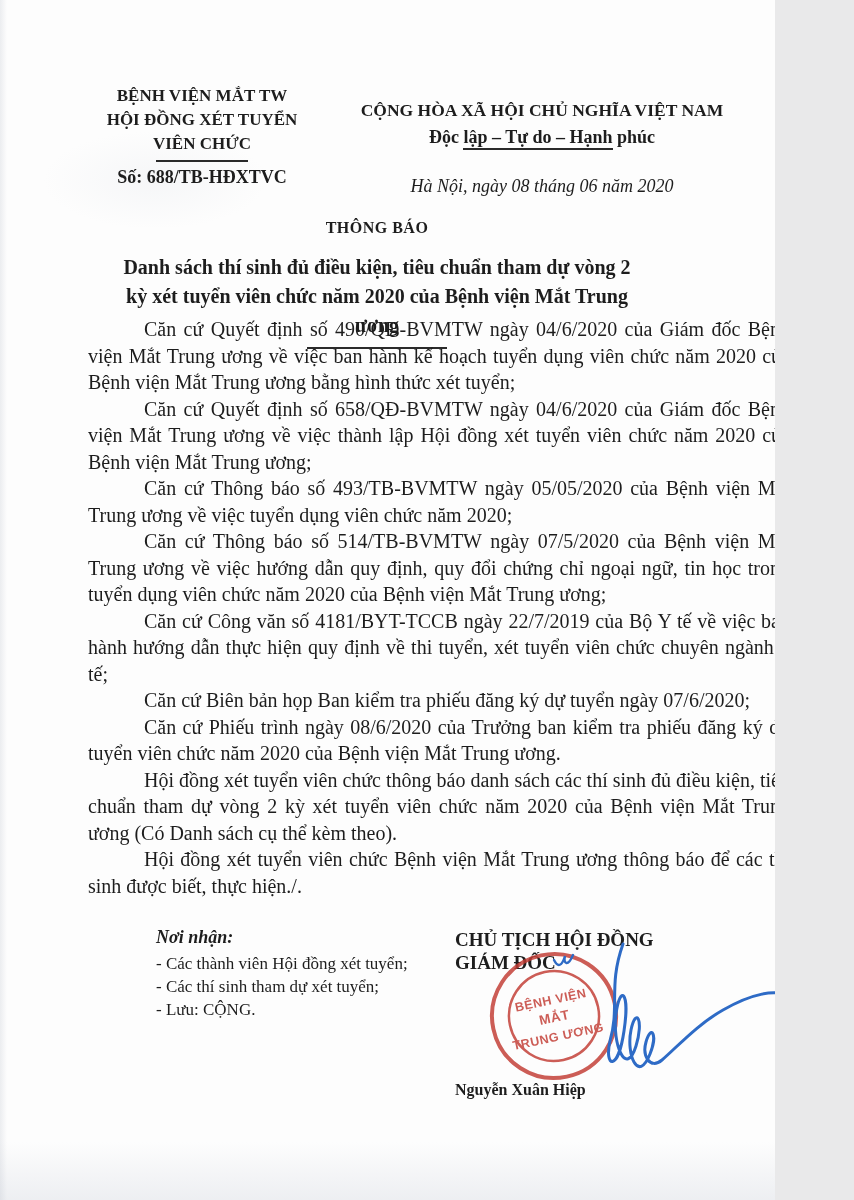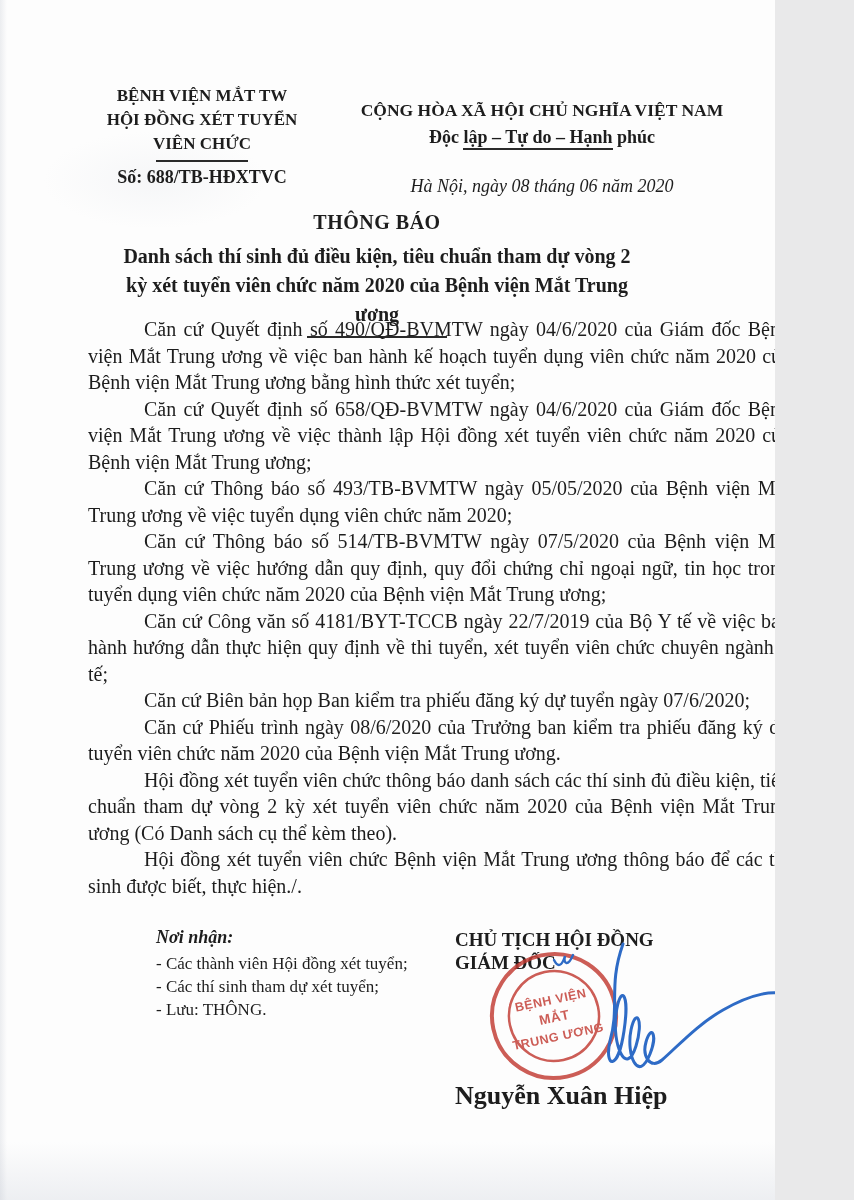--- a/index.html
+++ b/index.html
@@ -34,38 +34,38 @@
     position: absolute; left: 303px; top: 98px; width: 478px;
     text-align: center;
   }
   .republic { font-weight: bold; font-size: 17.5px; line-height: 24px; }
   .motto { font-weight: bold; font-size: 18px; line-height: 24px; margin-top: 3px; }
   .motto .u { border-bottom: 2px solid #2a2a2a; padding-bottom: 1px; }
   .date-line { font-style: italic; font-size: 18px; margin-top: 27px; }
 
   
   .title-block { position: absolute; top: 203px; left: 116px; width: 522px; text-align: center; }
-  .doc-title { font-size: 20px; font-weight: bold; margin: 8px; letter-spacing: .5px; }
+  .doc-title { font-size: 16px; font-weight: bold; margin: 16px; letter-spacing: .5px; }
   .doc-subtitle { font-size: 20px; font-weight: bold; line-height: 29px; margin-top: 5px; }
   .title-rule { width: 140px; border-top: 2px solid #2a2a2a; margin: 7px auto 0; }
 
   
   .body-block {
     position: absolute; top: 316px; left: 88px; width: 702px;
     font-size: 20px; line-height: 26.5px; text-align: justify;
   }
   .body-block p { margin: 0; text-indent: 56px; }
 
   
   .recipients { position: absolute; left: 128px; top: 926px; font-size: 17px; line-height: 23px; margin-left: 28px; }
   .recipients-heading { font-weight: bold; font-style: italic; font-size: 18px; margin-bottom: 3px; }
 
   .sign-block { position: absolute; left: 455px; top: 928px; width: 345px; text-align: left; }
   .signer-title { font-weight: bold; font-size: 19px; line-height: 23px; }
-  .signer-name { font-weight: bold; font-size: 26px; margin-top: 107px; }
+  .signer-name { font-weight: bold; font-size: 16px; margin-top: 107px; }
 
   .stamp-main { position: absolute; left: 486px; top: 948px; width: 136px; height: 136px;
     transform: rotate(-12deg); opacity: .82; }
   .stamp-edge { position: absolute; left: 797px; top: 712px; width: 146px; height: 146px;
     transform: rotate(-15deg); opacity: .8; }
   .stamp-text { font-family: "Liberation Sans", sans-serif; font-weight: bold; letter-spacing: .5px; }
 
   .signature-svg { position: absolute; left: 548px; top: 936px; width: 250px; height: 160px; }
 </style>
 </head>
@@ -105,21 +105,21 @@
     <p>Căn cứ Biên bản họp Ban kiểm tra phiếu đăng ký dự tuyển ngày 07/6/2020;</p>
     <p>Căn cứ Phiếu trình ngày 08/6/2020 của Trưởng ban kiểm tra phiếu đăng ký dự tuyển viên chức năm 2020 của Bệnh viện Mắt Trung ương.</p>
     <p>Hội đồng xét tuyển viên chức thông báo danh sách các thí sinh đủ điều kiện, tiêu chuẩn tham dự vòng 2 kỳ xét tuyển viên chức năm 2020 của Bệnh viện Mắt Trung ương (Có Danh sách cụ thể kèm theo).</p>
     <p>Hội đồng xét tuyển viên chức Bệnh viện Mắt Trung ương thông báo để các thí sinh được biết, thực hiện./.</p>
   </div>
 
   <div class="recipients">
     <div class="recipients-heading">Nơi nhận:</div>
     <div>- Các thành viên Hội đồng xét tuyển;</div>
     <div>- Các thí sinh tham dự xét tuyển;</div>
-    <div>- Lưu: THÔNG.</div>
+    <div>- Lưu: CỘNG.</div>
   </div>
 
   <div class="sign-block">
     <div class="signer-title">CHỦ TỊCH HỘI ĐỒNG</div>
     <div class="signer-title">GIÁM ĐỐC</div>
     <div class="signer-name">Nguyễn Xuân Hiệp</div>
   </div>
 
   <svg class="stamp-main" viewBox="0 0 136 136">
     <circle cx="68" cy="68" r="62" fill="none" stroke-width="4" stroke="#c23a32"></circle>

